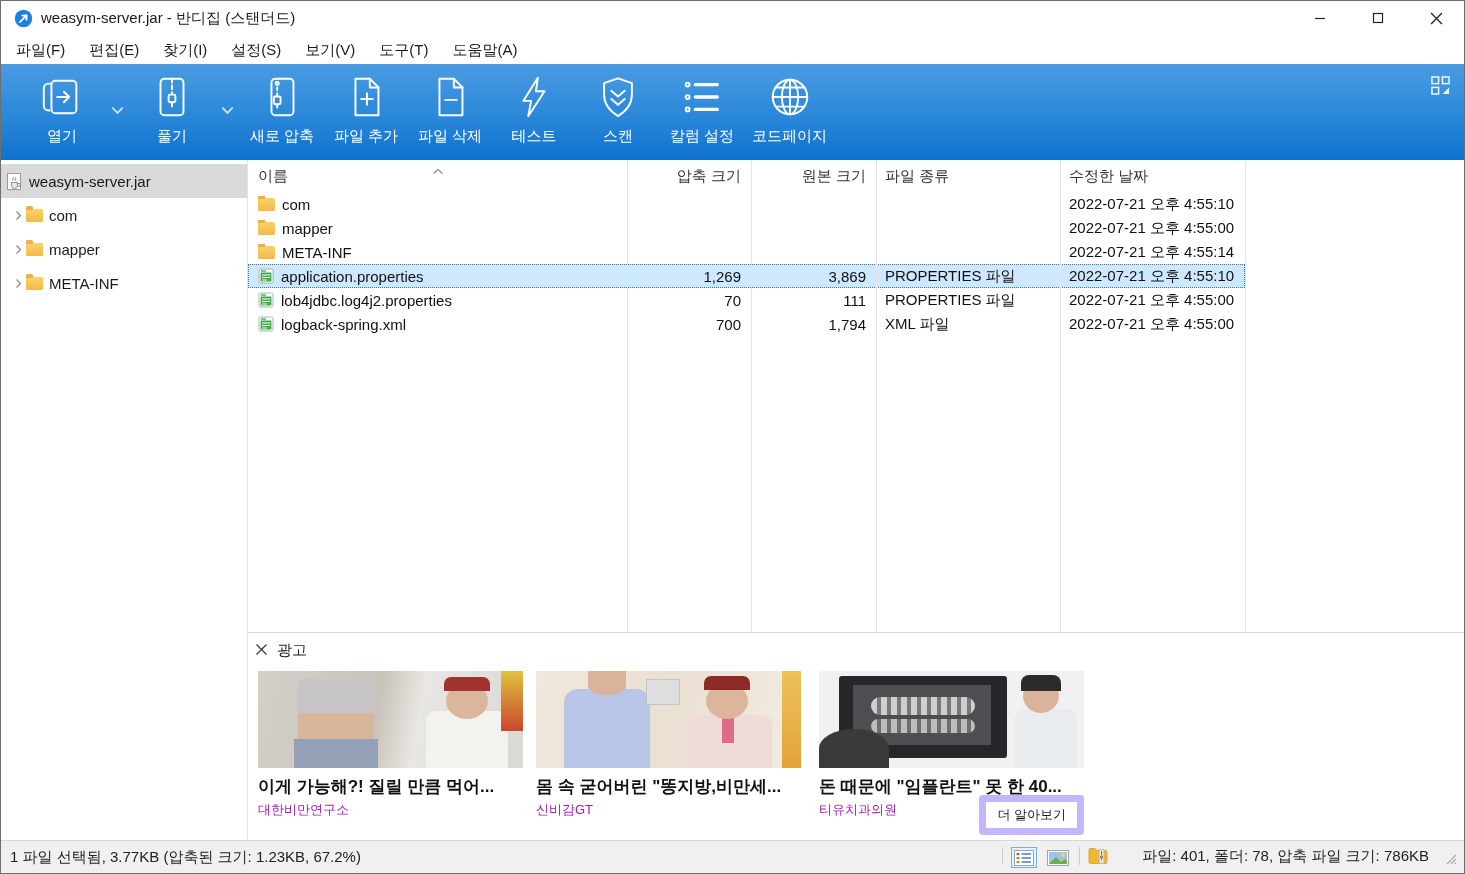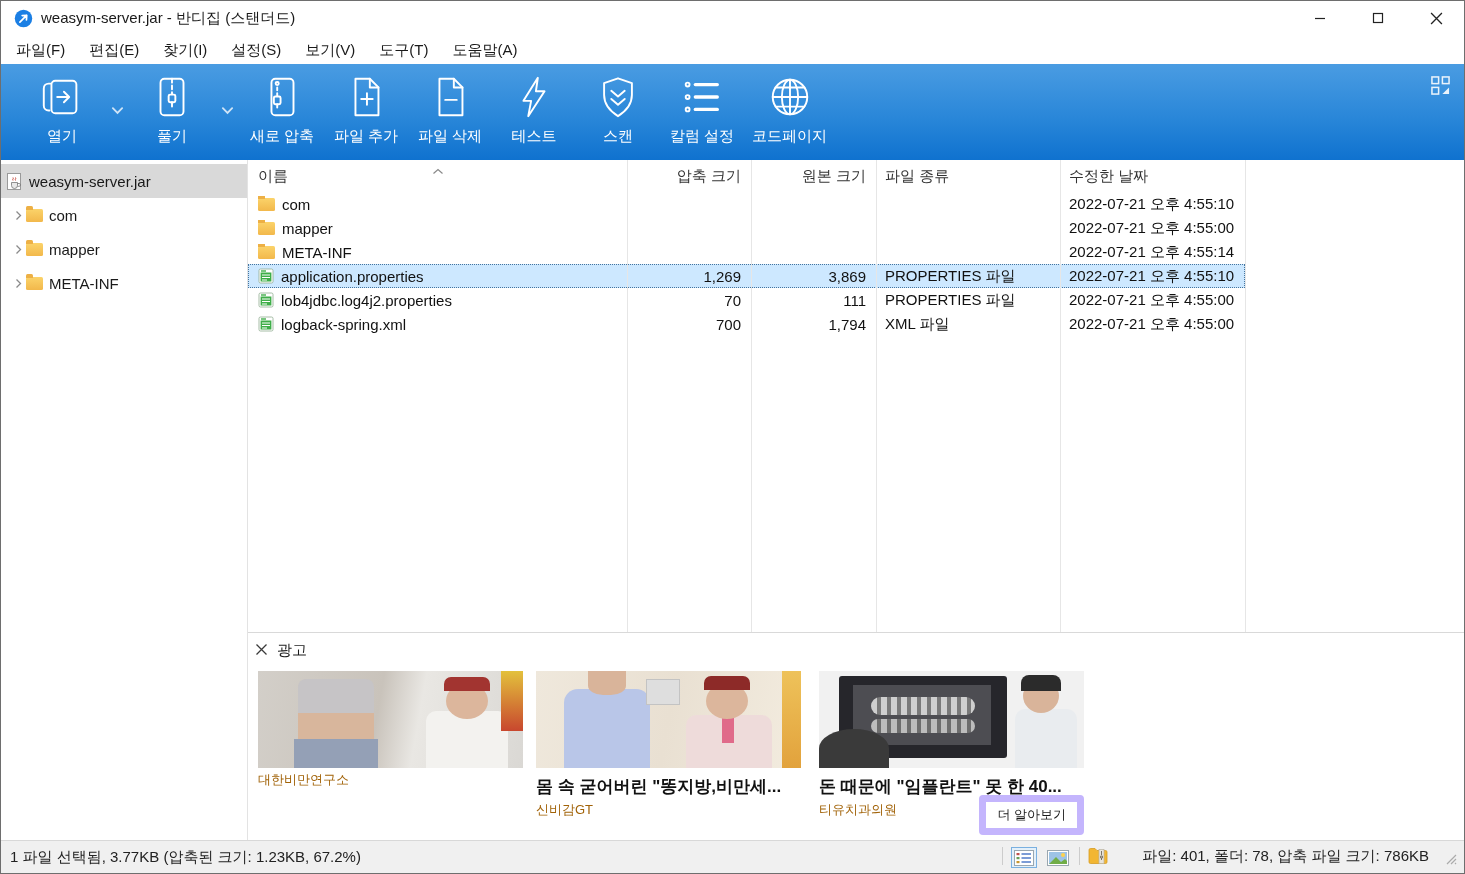--- a/index.html
+++ b/index.html
@@ -60,21 +60,21 @@
   .folder-ic::before { content:""; position:absolute; top:-2.5px; left:0; width:7px; height:4px; background:#edb045; border-radius:1.5px 1.5px 0 0; }
 
   
   .ads { position:absolute; left:248px; top:472px; right:0; height:146px; border-top:1px solid #d9d9d9; }
   .ad-head { display:flex; align-items:center; gap:9px; padding:8px 0 0 7px; font-size:15px; }
   .ad-row { position:absolute; top:38px; left:10px; display:flex; gap:13px; }
   .ad { width:265px; position:relative; }
   .ad3 { margin-left:5px; }
   .ad-img { width:265px; height:97px; position:relative; overflow:hidden; background:#d8d4cf; }
   .ad-title { font-size:17px; font-weight:bold; color:#111; margin-top:7px; white-space:nowrap; overflow:hidden; }
-  .ad-src { font-size:13px; color:#a16207; margin-top:3px; }
+  .ad-src { font-size:13px; color:#a21caf; margin-top:3px; }
   .cta-btn { position:absolute; right:0px; top:124px; background:#fff; border:7px solid #c4b5fd; border-radius:4px; font-size:13px; padding:4px 11px; white-space:nowrap; }
 
   
   .ph { position:absolute; }
 
   
   .statusbar { position:absolute; bottom:0; left:0; right:0; height:34px; background:#f0f0f0; border-top:1px solid #d8d8d8; display:flex; align-items:center; font-size:15px; color:#222; padding:0 8px 0 10px; }
   .sb-left { flex:1; white-space:nowrap; }
   .sb-right { display:flex; align-items:flex-start; gap:8px; }
   .sb-sep { width:1px; height:18px; background:#cccccc; }
@@ -392,20 +392,21 @@
       <div class="ad">
         <div class="ad-img" style="background:linear-gradient(100deg,#d3cfc9 0%,#c9c3bb 45%,#e9e7e3 60%,#dad8d4 100%);">
           <div class="ph" style="left:40px;top:8px;width:76px;height:89px;background:#d8b69c;border-radius:10px 10px 0 0;"></div>
           <div class="ph" style="left:40px;top:8px;width:76px;height:34px;background:#c6c4c6;border-radius:8px 8px 0 0;"></div>
           <div class="ph" style="left:36px;top:68px;width:84px;height:29px;background:#94a0b6;"></div>
           <div class="ph" style="left:168px;top:40px;width:82px;height:57px;background:#f3f2ef;border-radius:10px 10px 0 0;"></div>
           <div class="ph" style="left:188px;top:12px;width:42px;height:36px;background:#dcb69c;border-radius:50%;"></div>
           <div class="ph" style="left:186px;top:6px;width:46px;height:14px;background:#a23430;border-radius:7px 7px 0 0;"></div>
           <div class="ph" style="left:243px;top:0;width:22px;height:60px;background:linear-gradient(180deg,#e3c13c,#c8472e);"></div>
         </div>
+        <div class="ad-title">이게 가능해?! 질릴 만큼 먹어...</div>
         <div class="ad-src">대한비만연구소</div>
       </div>
 
       <div class="ad">
         <div class="ad-img" style="background:linear-gradient(100deg,#efe8dc 0%,#e9e0d2 50%,#f3ecdf 100%);">
           <div class="ph" style="left:28px;top:18px;width:86px;height:79px;background:#b9c6e8;border-radius:14px 14px 0 0;"></div>
           <div class="ph" style="left:52px;top:0;width:38px;height:24px;background:#d9b49a;border-radius:0 0 40% 40%;"></div>
           <div class="ph" style="left:150px;top:44px;width:86px;height:53px;background:#f1e8e4;border-radius:10px 10px 0 0;box-shadow:inset 0 0 0 30px rgba(224,130,150,0.12);"></div>
           <div class="ph" style="left:186px;top:42px;width:12px;height:30px;background:#e06a8a;"></div>
           <div class="ph" style="left:170px;top:12px;width:42px;height:36px;background:#dcb69c;border-radius:50%;"></div>

